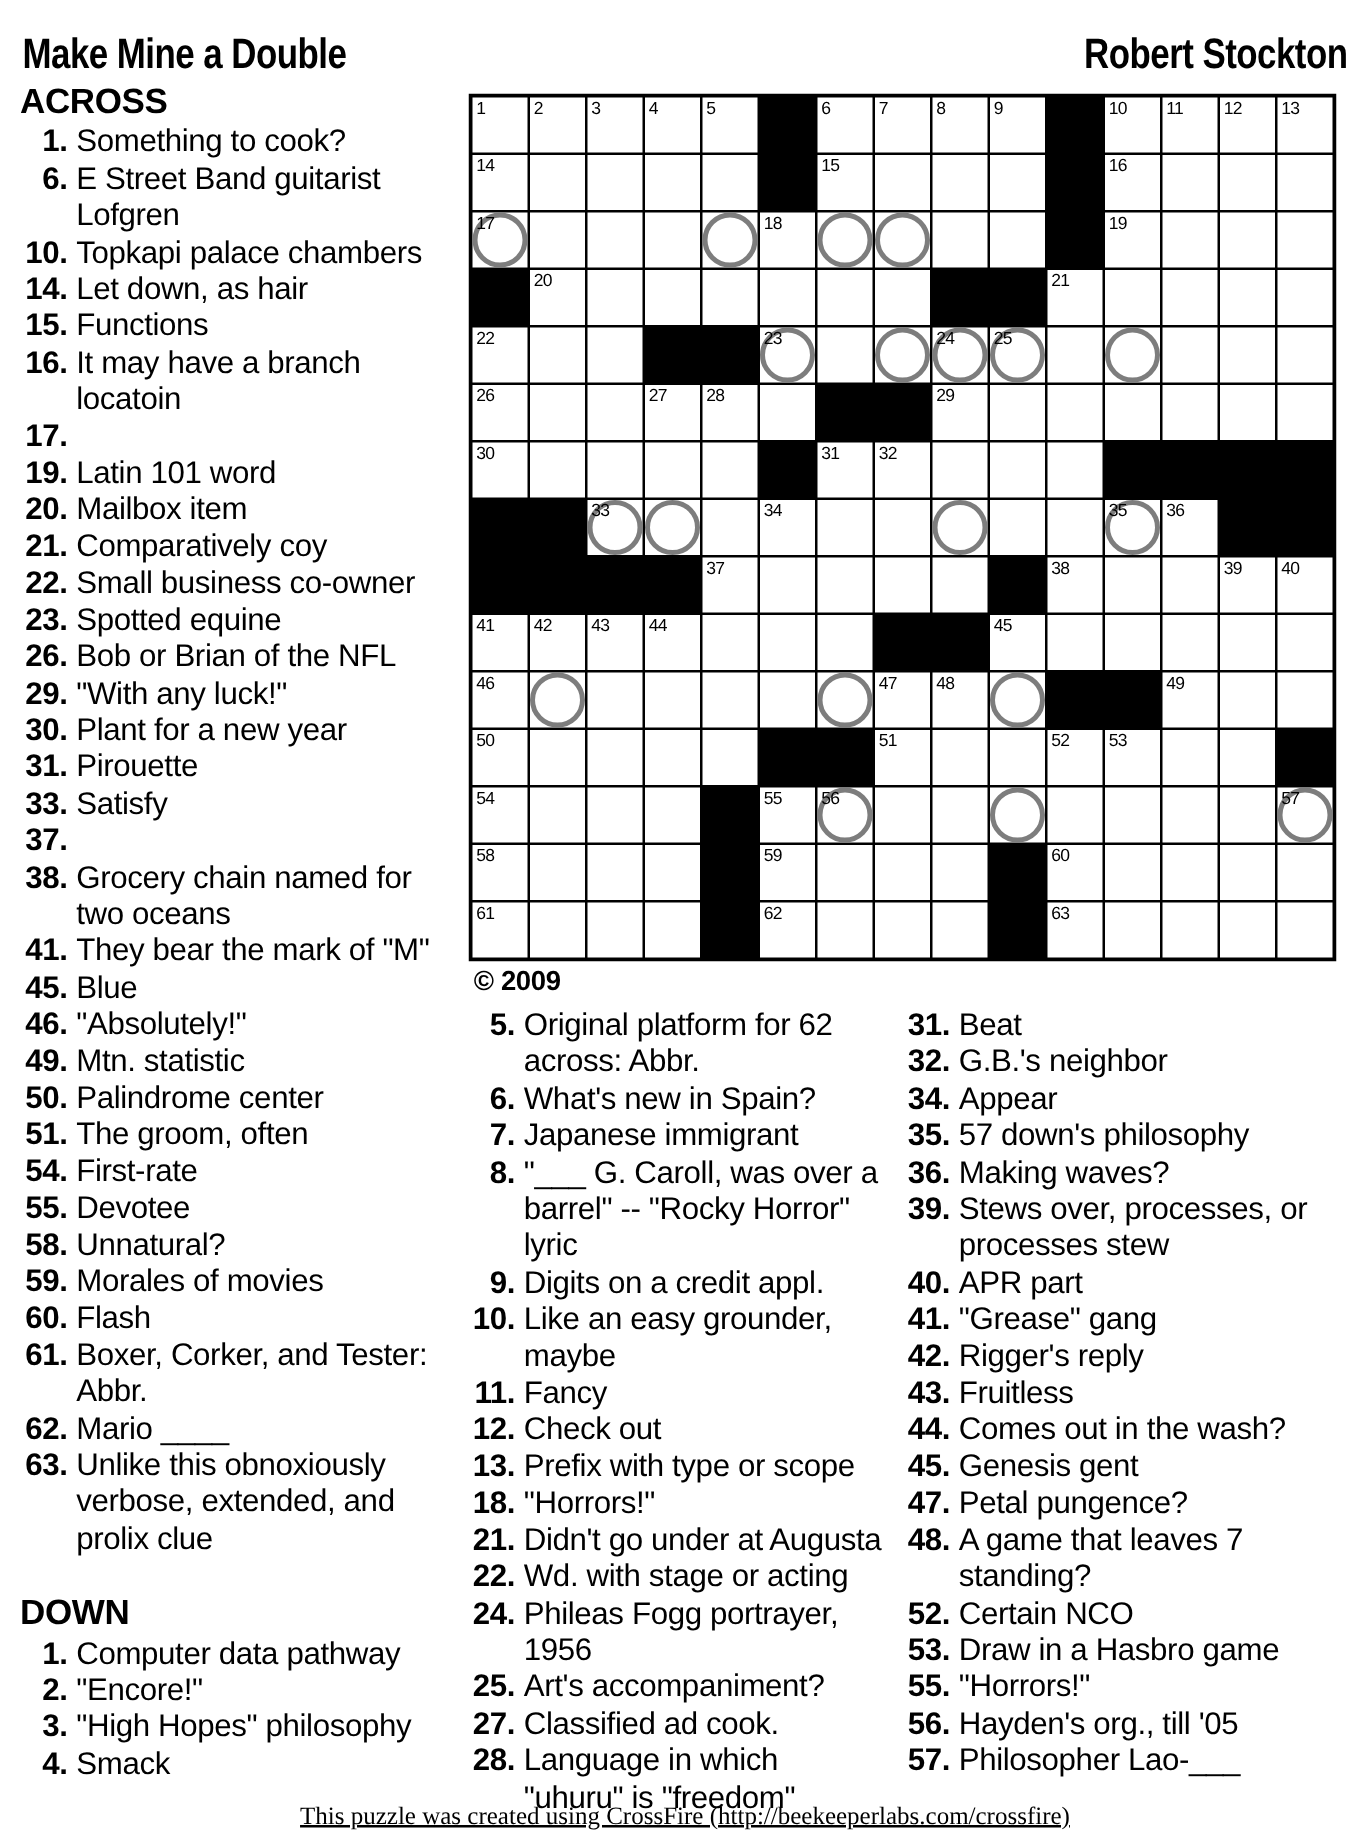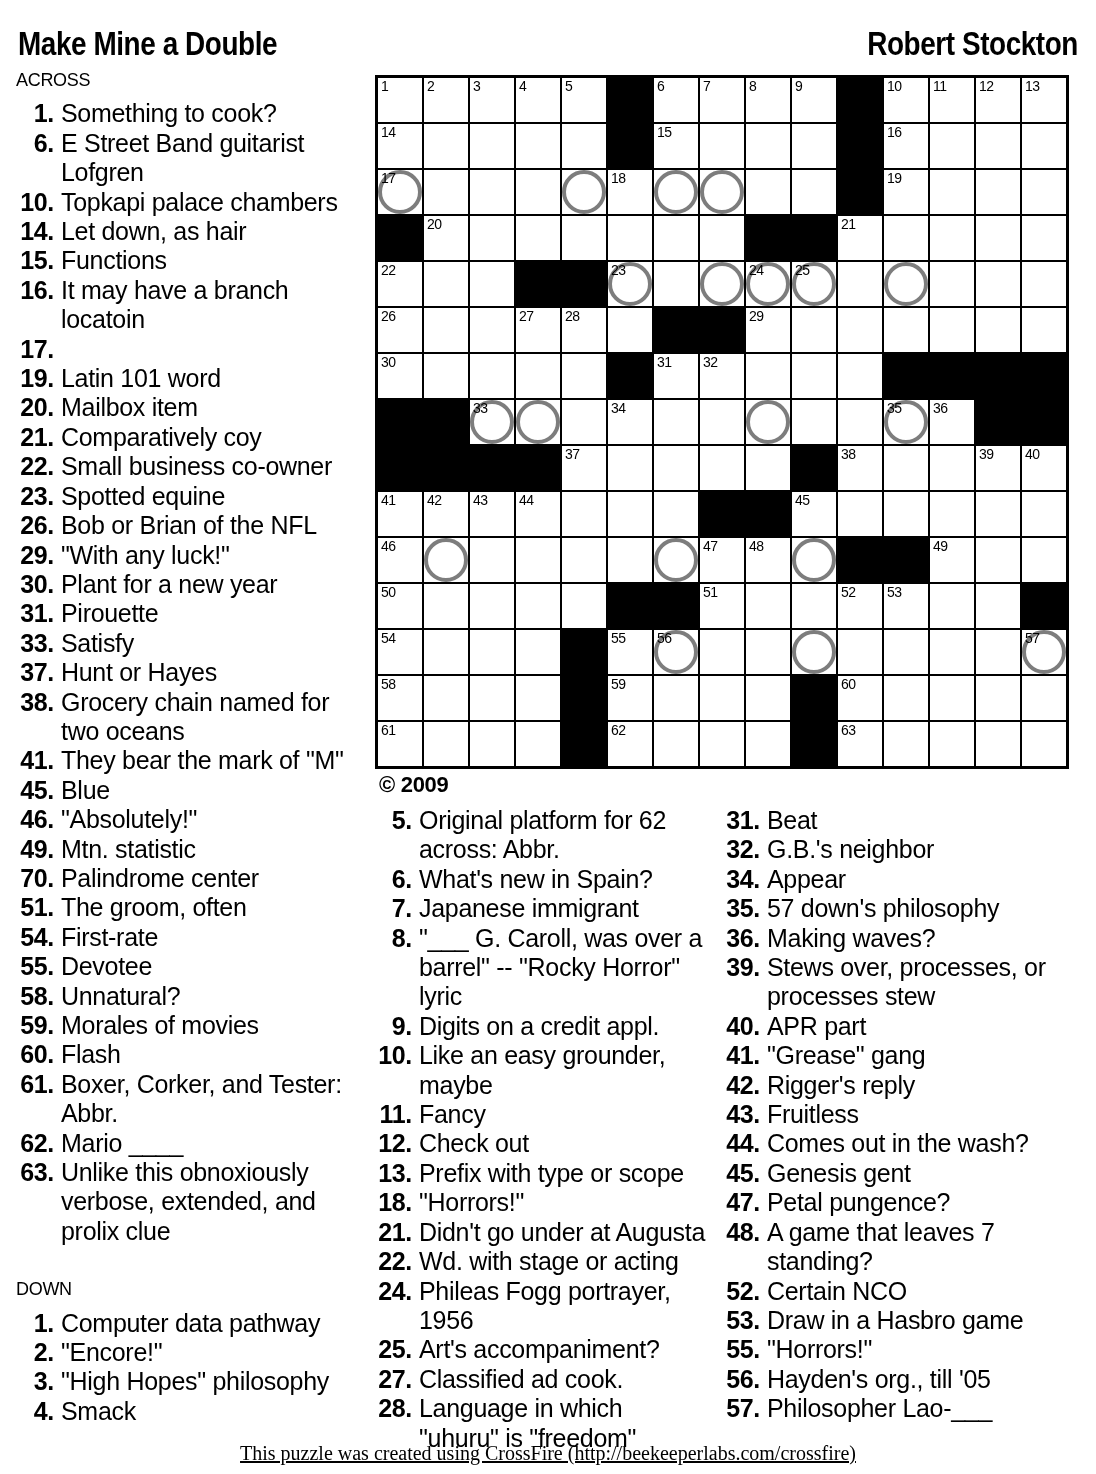--- a/index.html
+++ b/index.html
@@ -16,21 +16,21 @@
   }
   .hdr-title  { left:18px;  transform:scaleX(0.82); transform-origin:left center; }
   .hdr-author { right:18px; transform:scaleX(0.82); transform-origin:right center; }
 
   
   .clue-col { position:absolute; font-size:25px; line-height:29.4px; letter-spacing:-0.3px; }
   #col-left  { left:14px;  top:66px;  width:356px; }
   #col-mid   { left:376px; top:806px; width:352px; }
   #col-right { left:718px; top:806px; width:374px; }
 
-  .list-header { font-weight:normal; font-size:18px; line-height:29.4px; margin:0 0 4px 2px; }
+  .list-header { font-weight:bold; font-size:28px; line-height:29.4px; margin:0 0 4px 2px; }
   .down-gap    { margin-top:29px; }
 
   .clue { display:flex; align-items:flex-start; }
   .clue .cnum { flex:none; text-align:right; font-weight:bold; margin-right:7px; }
   #col-left  .cnum { width:40px; }
   #col-mid   .cnum { width:36px; }
   #col-right .cnum { width:42px; }
   .clue .ctext { flex:1; }
 
   
@@ -514,21 +514,20 @@
       <div class="clue">
         <span class="cnum">31.</span>
         <span class="ctext">Pirouette</span>
       </div>
       <div class="clue">
         <span class="cnum">33.</span>
         <span class="ctext">Satisfy</span>
       </div>
       <div class="clue">
         <span class="cnum">37.</span>
-        <span class="ctext">Hunt or Hayes</span>
       </div>
       <div class="clue">
         <span class="cnum">38.</span>
         <span class="ctext">Grocery chain named for<br>two oceans</span>
       </div>
       <div class="clue">
         <span class="cnum">41.</span>
         <span class="ctext">They bear the mark of "M"</span>
       </div>
       <div class="clue">
@@ -537,21 +536,21 @@
       </div>
       <div class="clue">
         <span class="cnum">46.</span>
         <span class="ctext">"Absolutely!"</span>
       </div>
       <div class="clue">
         <span class="cnum">49.</span>
         <span class="ctext">Mtn. statistic</span>
       </div>
       <div class="clue">
-        <span class="cnum">70.</span>
+        <span class="cnum">50.</span>
         <span class="ctext">Palindrome center</span>
       </div>
       <div class="clue">
         <span class="cnum">51.</span>
         <span class="ctext">The groom, often</span>
       </div>
       <div class="clue">
         <span class="cnum">54.</span>
         <span class="ctext">First-rate</span>
       </div>

